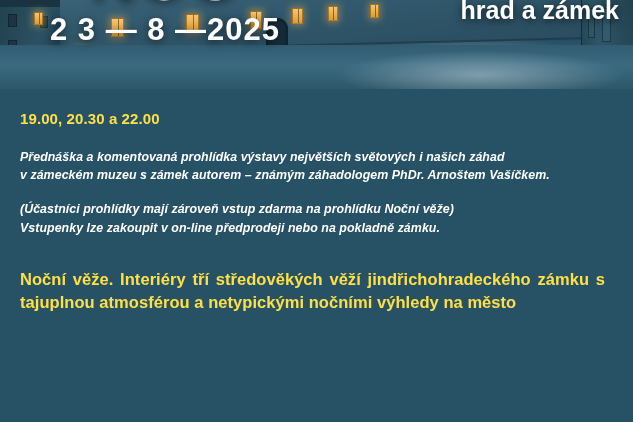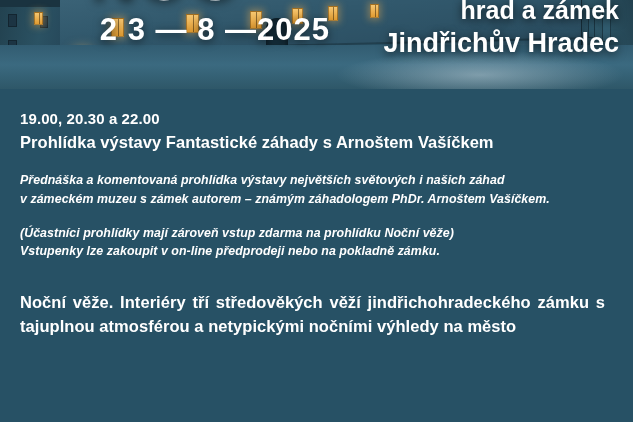--- a/index.html
+++ b/index.html
@@ -186,21 +186,21 @@
     letter-spacing: 2px;
     color: #ffffff;
     text-shadow: 0 2px 10px rgba(0,0,0,0.55);
     line-height: 1;
   }
 
   .hero-date {
     position: absolute;
     left: 0; top: 14px;
     width: 330px;
-    text-align: right;
+    text-align: center;
     font-size: 31px;
     font-weight: 700;
     letter-spacing: 1px;
     color: #ffffff;
     text-shadow: 0 2px 8px rgba(0,0,0,0.6);
     line-height: 1;
   }
 
   .hero-place {
     position: absolute;
@@ -226,21 +226,21 @@
   .content {
     position: absolute;
     left: 0; top: 89px;
     width: 633px;
     height: 333px;
     padding: 0 20px;
     background: #275165;
   }
 
   .event {
-    color: #ffffff;
+    color: #fde047;
   }
   .event-time {
     font-size: 15px;
     font-weight: 700;
     line-height: 1.5;
     letter-spacing: 0.1px;
   }
   .event-headline {
     font-size: 16.5px;
     font-weight: 700;
@@ -321,32 +321,30 @@
     <div class="figure"></div>
     <div class="figure small"></div>
 
     <div class="ground"></div>
 
     <div class="hero-title">NOC</div>
     <div class="hero-date">2 3 — 8 —2025</div>
 
     <div class="hero-place">
       <span class="line1">hrad a zámek</span>
-      <span class="line2">Jindřichův Hradec</span>
     </div>
   </div>
 </div>
 
 <div class="content">
 
   <div class="sp-top"></div>
 
   <div class="event">
     <div class="event-time">19.00, 20.30 a 22.00</div>
-    <div class="event-headline">Prohlídka výstavy Fantastické záhady s Arnoštem Vašíčkem</div>
   </div>
 
   <div class="sp-1"></div>
 
   <div class="para">Přednáška a komentovaná prohlídka výstavy největších světových i našich záhad</div>
   <div class="para">v zámeckém muzeu s zámek autorem – známým záhadologem PhDr. Arnoštem Vašíčkem.</div>
 
   <div class="sp-2"></div>
 
   <div class="para">(Účastníci prohlídky mají zároveň vstup zdarma na prohlídku Noční věže)</div>

